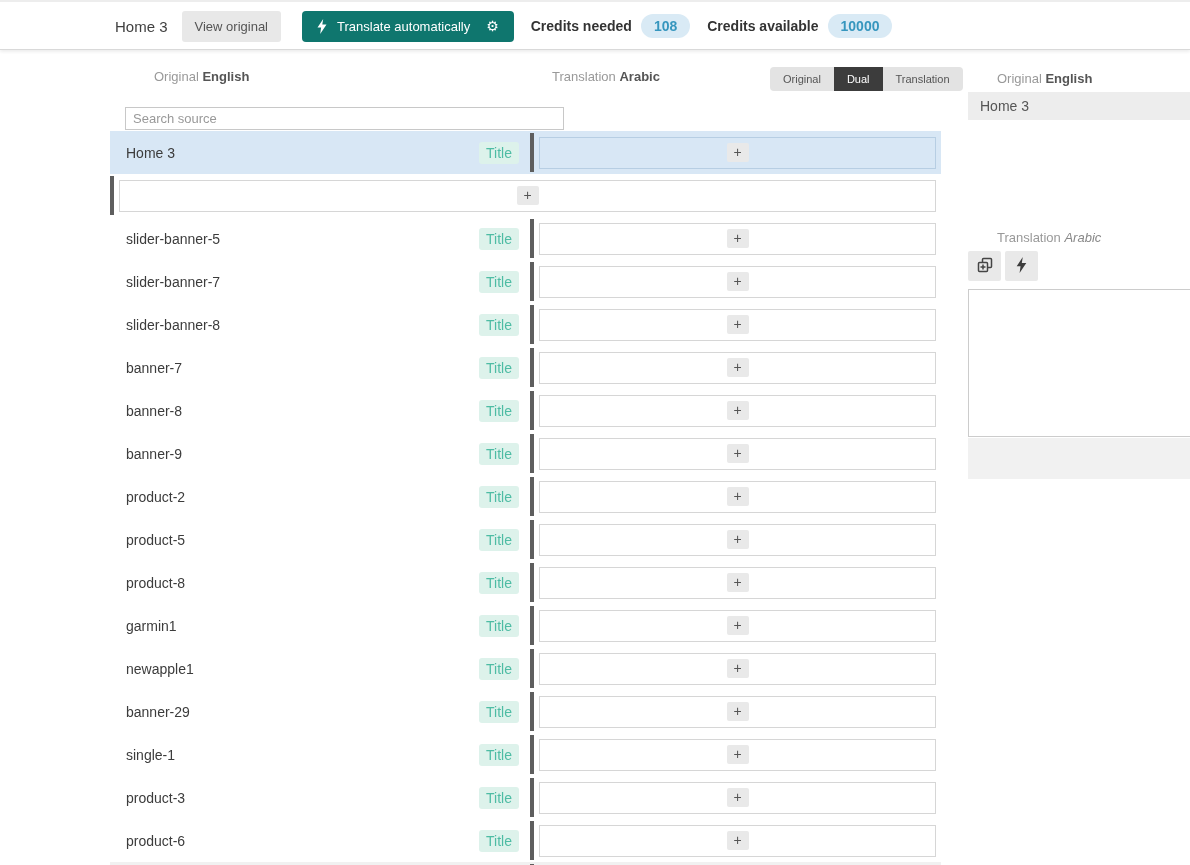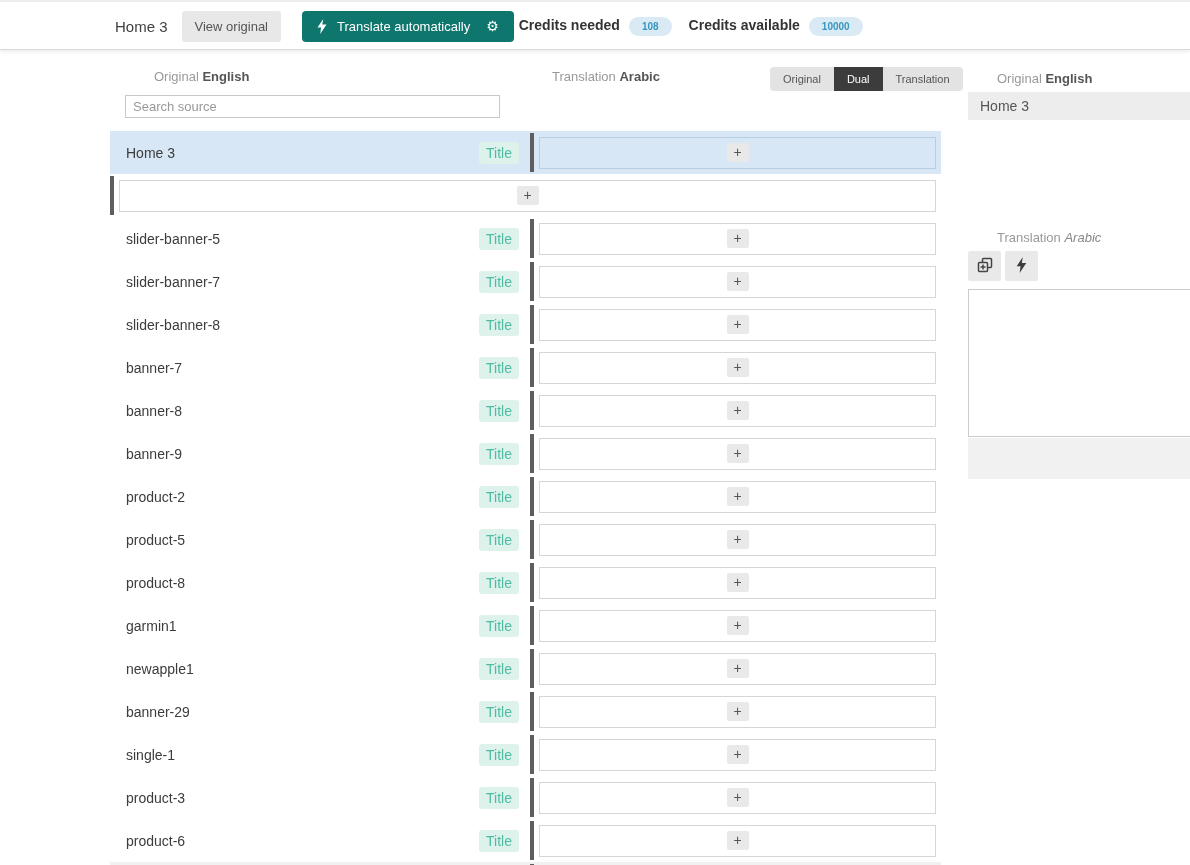--- a/index.html
+++ b/index.html
@@ -12,36 +12,36 @@
     box-shadow:0 2px 3px rgba(0,0,0,0.07); z-index:5; }
   .topbar-inner { position:absolute; left:115px; top:0; height:48px; display:flex; align-items:center; }
   .page-title { font-size:15px; color:#3f3f3f; margin-right:14px; }
   .btn-plain { background:#e8e8e8; color:#555; border:none; border-radius:3px;
     font-size:13px; padding:8px 13px; cursor:pointer; font-family:inherit; }
   .btn-teal { background:#0f766e; color:#fff; border:none; border-radius:4px;
     font-size:13px; padding:8px 15px; margin-left:21px; cursor:pointer; display:flex;
     align-items:center; gap:10px; font-family:inherit; }
   .btn-teal .bolt svg { display:block; }
   .btn-teal .gear { font-size:14px; line-height:1; margin-left:6px; }
-  .credits { display:flex; align-items:flex-start; margin-left:5px; }
+  .credits { display:flex; align-items:center; margin-left:17px; }
   .credits .lbl { font-size:14px; font-weight:700; color:#333; }
-  .pill { background:#d9eaf5; color:#3696be; font-size:10px; font-weight:700;
+  .pill { background:#d9eaf5; color:#3696be; font-size:14px; font-weight:700;
     border-radius:12px; padding:4px 13px; margin:0 17px 0 9px; }
   .pill:last-child { margin-right:0; }
 
   
   .col-head { position:absolute; font-size:13px; color:#999;margin-left:29px; }
   .col-head b { color:#555; font-weight:700; }
   #src-head { left:125px; top:69px; }
   #mid-head { left:523px; top:69px; }
   #editor-orig-head { left:968px; top:71px; }
   #editor-trans-head { left:968px; top:230px; }
   #editor-trans-head i { color:#888; font-weight:400; }
 
-  .search-input { position:absolute; left:125px; top:95px; width:375px; height:23px;
+  .search-input { position:absolute; left:125px; top:107px; width:439px; height:23px;
     border:1px solid #c8c8c8; font-size:13px; padding:0 7px; color:#444;
     font-family:inherit; outline:none; }
   .search-input::placeholder { color:#999; }
 
   
   .toggle-group { position:absolute; left:770px; top:67px; display:inline-flex;
     border-radius:4px; overflow:hidden; }
   .seg { background:#e3e3e3; color:#555; border:none; font-size:11px; padding:6px 13px;
     cursor:pointer; font-family:inherit; }
   .seg.active { background:#3c3c3c; color:#fff; }

